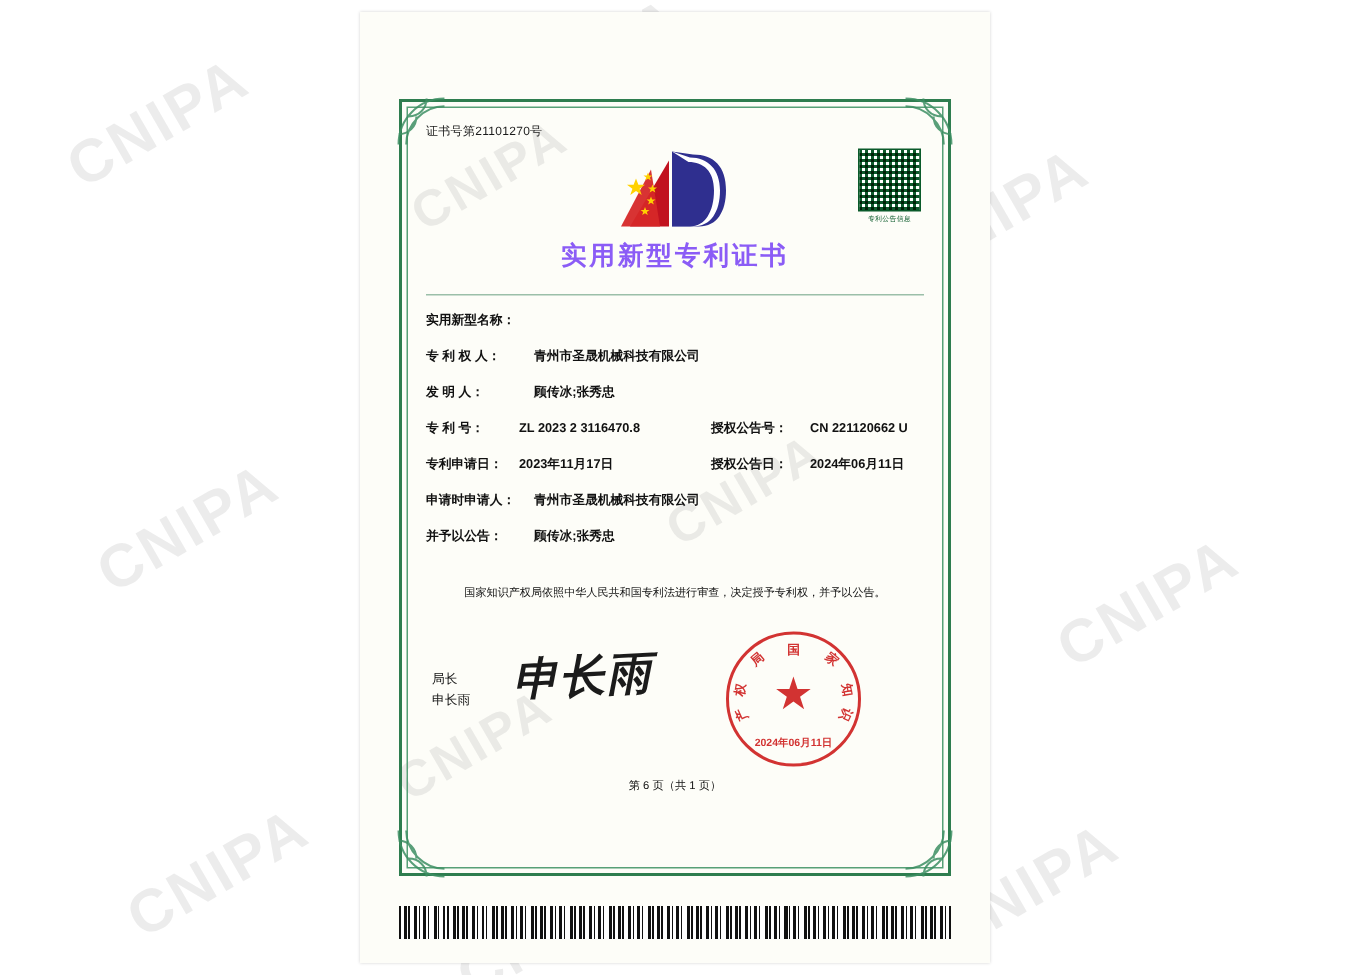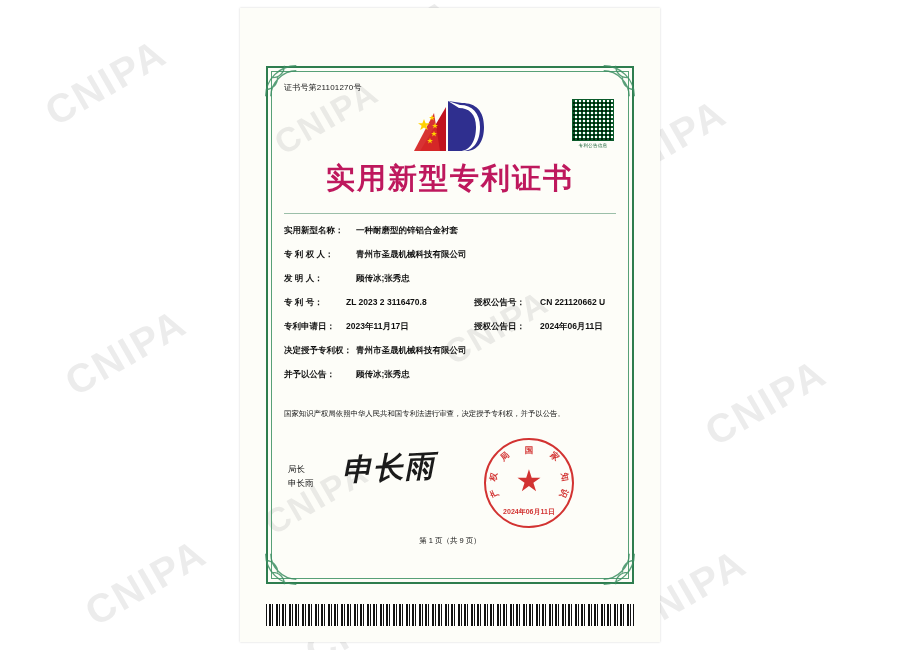--- a/index.html
+++ b/index.html
@@ -124,24 +124,24 @@
   .qr-cap {
     font-size: 4.6px;
     color: #0a5a2a;
     margin-top: 2px;
     white-space: nowrap;
     letter-spacing: 0.2px;
   }
 
   .title {
     text-align: center;
-    font-size: 29px;
+    font-size: 17px;
     font-weight: bold;
     letter-spacing: 2px;
-    color: #be185d;
+    color: #8b5cf6;
     margin: 2px 0 14px 0;
     font-family: "DejaVu Sans", sans-serif;
   }
 
   .rule {
     border: 0;
     border-top: 1px solid #9bbfa9;
     margin: 0 0 10px 0;
   }
 
@@ -163,22 +163,23 @@
   }
   .field.two .lbl { width: 62px; flex: 0 0 62px; }
   .field.two .val { flex: 0 0 128px; }
   .field.two .lbl2 { width: 66px; flex: 0 0 66px; white-space: nowrap; }
   .field.two .val2 { flex: 1 1 auto; }
 
   .statement {
     margin-top: 26px;
     font-size: 7.4px;
     line-height: 13px;
-    text-align: left;
+    text-align: center;
     color: #111;
+    font-family: Liberation Mono, monospace;
   }
 
   
   .sig-area {
     position: relative;
     height: 92px;
     margin-top: 18px;
   }
   .sig-label {
     position: absolute;
@@ -333,21 +334,20 @@
           <div class="qr-cap">专利公告信息</div>
         </div>
       </div>
 
       <div class="title">实用新型专利证书</div>
 
       <hr class="rule">
 
       <div class="field">
         <div class="lbl">实用新型名称：</div>
-        <div class="val">一种耐磨型的锌铝合金衬套</div>
       </div>
 
       <div class="field">
         <div class="lbl">专 利 权 人：</div>
         <div class="val">青州市圣晟机械科技有限公司</div>
       </div>
 
 
       <div class="field">
         <div class="lbl">发 明 人：</div>
@@ -362,21 +362,21 @@
       </div>
 
       <div class="field two">
         <div class="lbl">专利申请日：</div>
         <div class="val">2023年11月17日</div>
         <div class="lbl2">授权公告日：</div>
         <div class="val2">2024年06月11日</div>
       </div>
 
       <div class="field">
-        <div class="lbl">决定授予专利权：</div>
+        <div class="lbl">申请时申请人：</div>
         <div class="val">青州市圣晟机械科技有限公司</div>
       </div>
 
       <div class="field">
         <div class="lbl">并予以公告：</div>
         <div class="val">顾传冰;张秀忠</div>
       </div>
 
       <div class="statement">
         <div>国家知识产权局依照中华人民共和国专利法进行审查，决定授予专利权，并予以公告。</div>
@@ -397,18 +397,18 @@
             <span class="seal-ch" style="right:5px; bottom:27px; transform:rotate(115deg);">识</span>
             <span class="seal-ch" style="left:17%; top:11px; transform:rotate(-40deg);">局</span>
             <span class="seal-ch" style="left:4px; top:31px; transform:rotate(-80deg);">权</span>
             <span class="seal-ch" style="left:5px; bottom:27px; transform:rotate(-115deg);">产</span>
           </div>
           <div class="seal-star">★</div>
           <div class="seal-date">2024年06月11日</div>
         </div>
       </div>
 
-      <div class="page-no">第 1 页（共 9 页）</div>
+      <div class="page-no">第 6 页（共 1 页）</div>
     </div>
 
     <div class="barcode"></div>
   </div>
 </div>
 
 </body></html>

